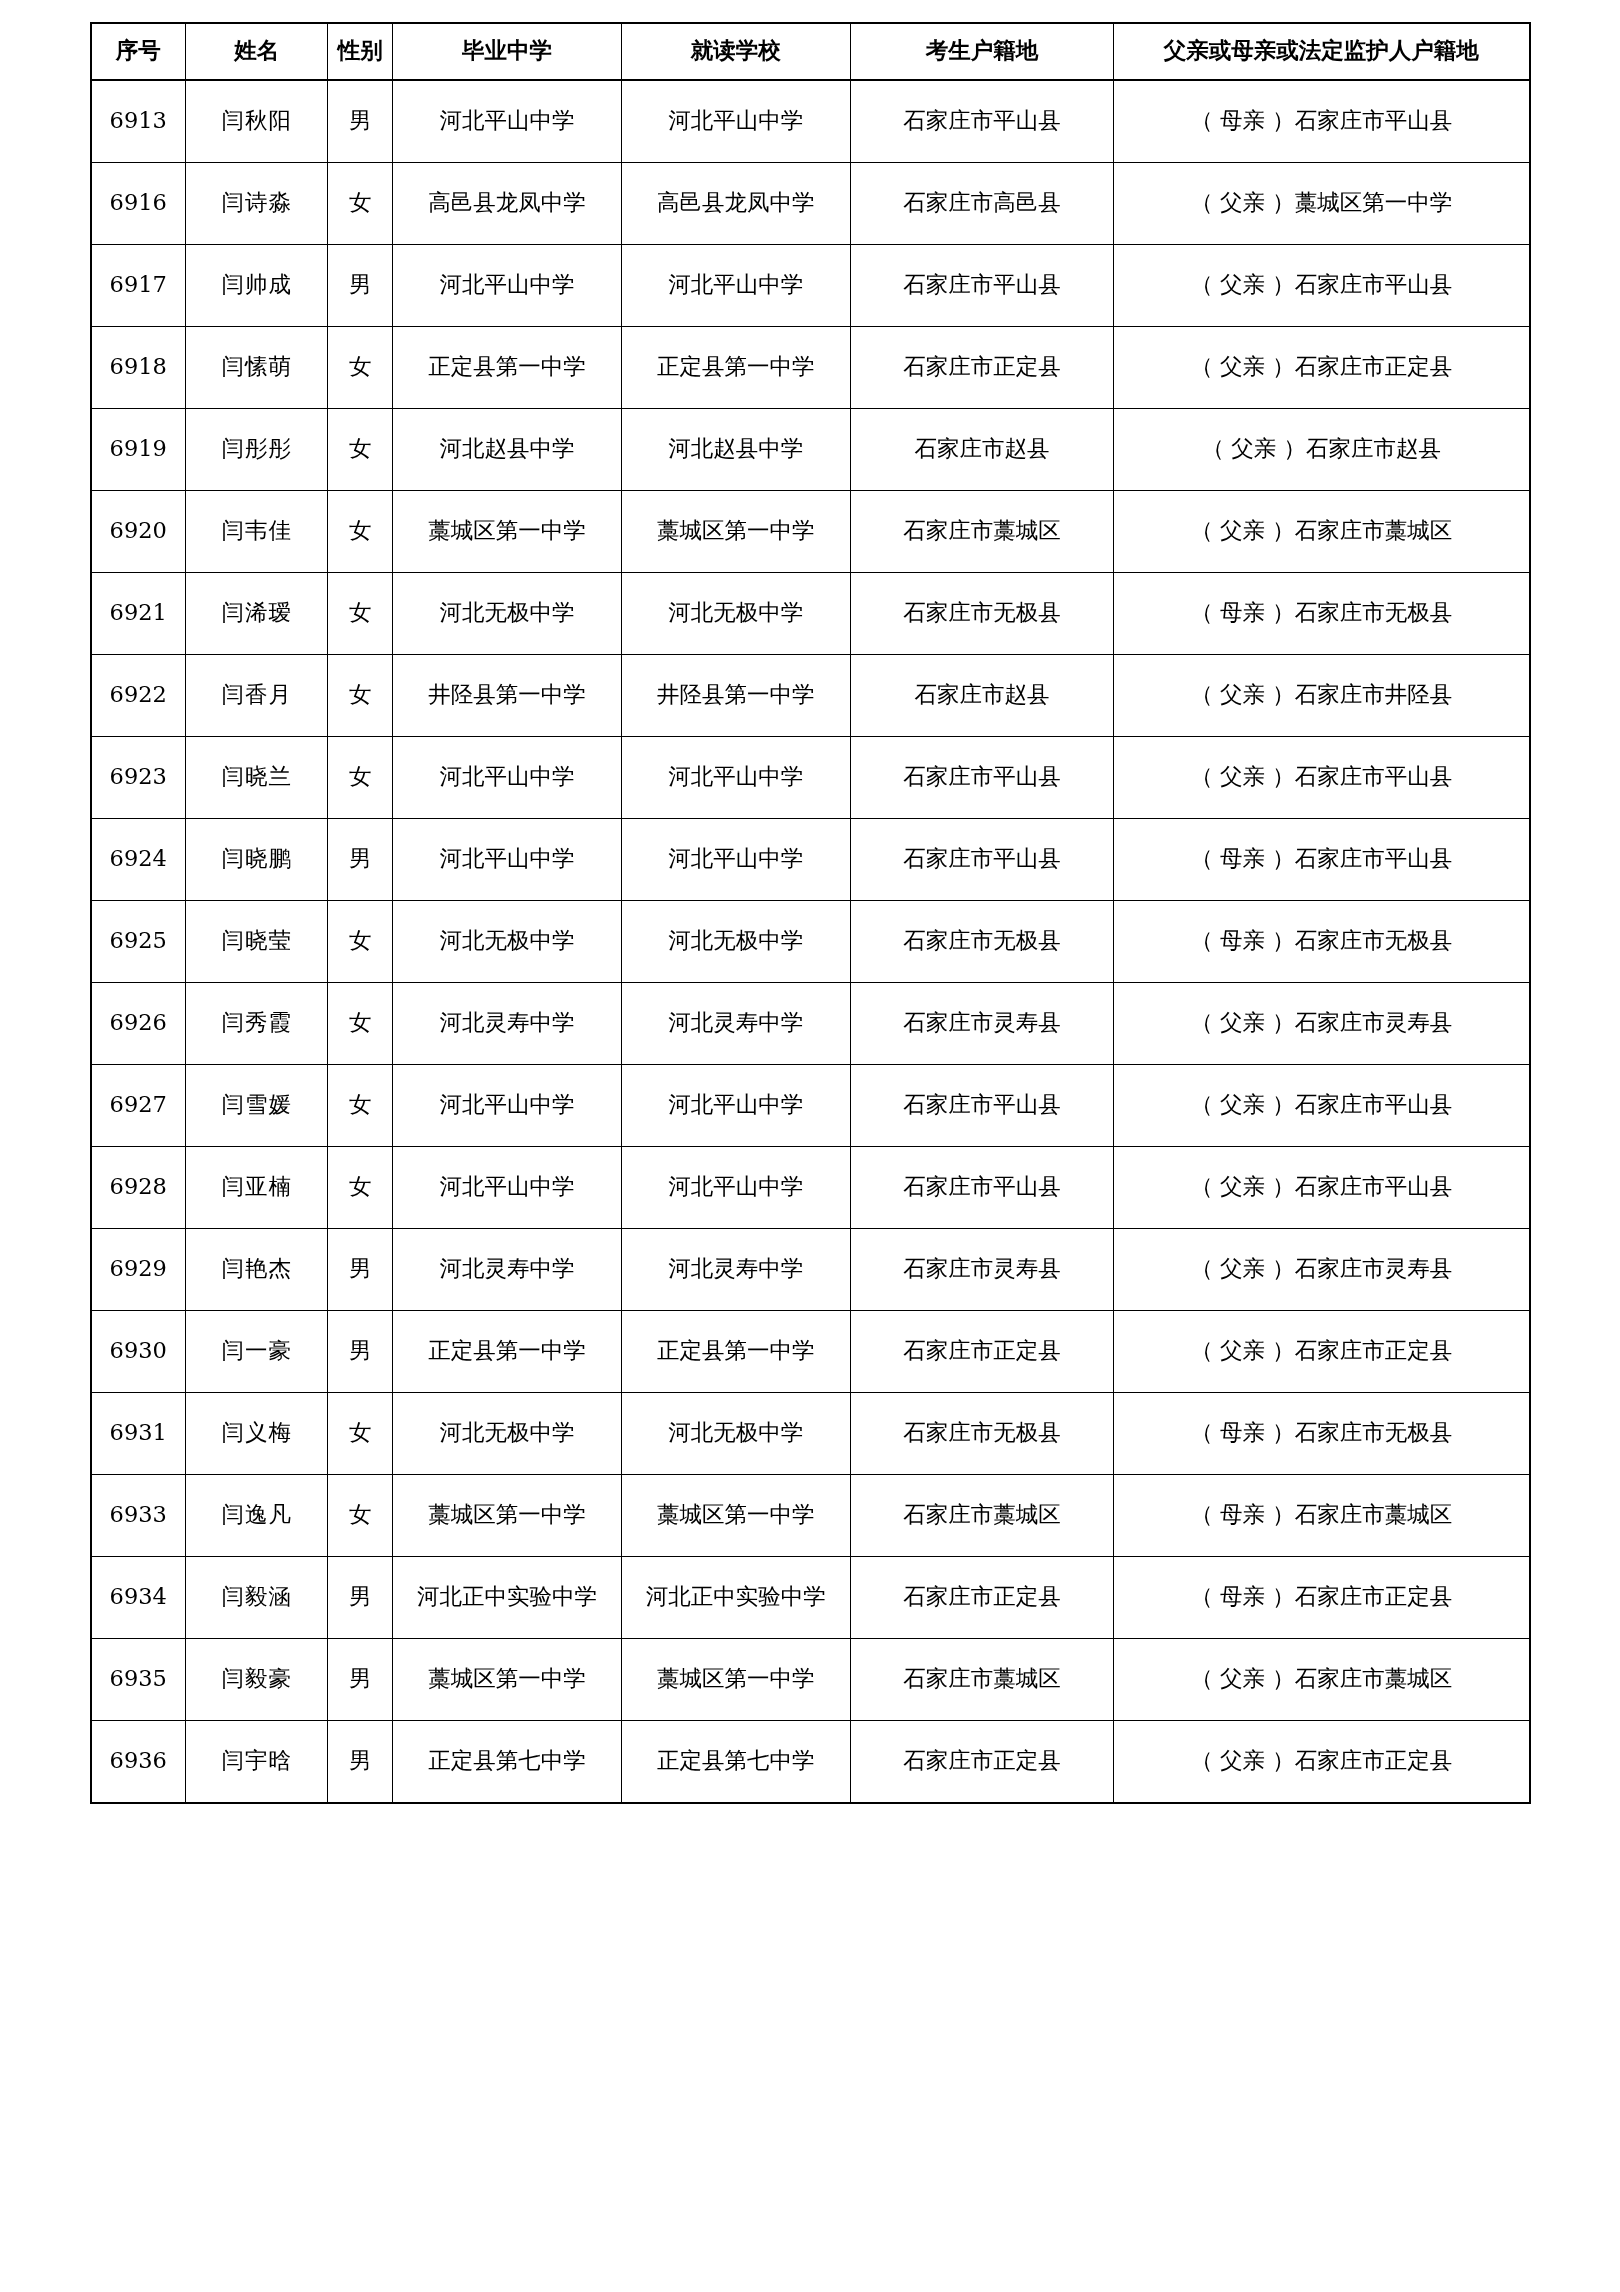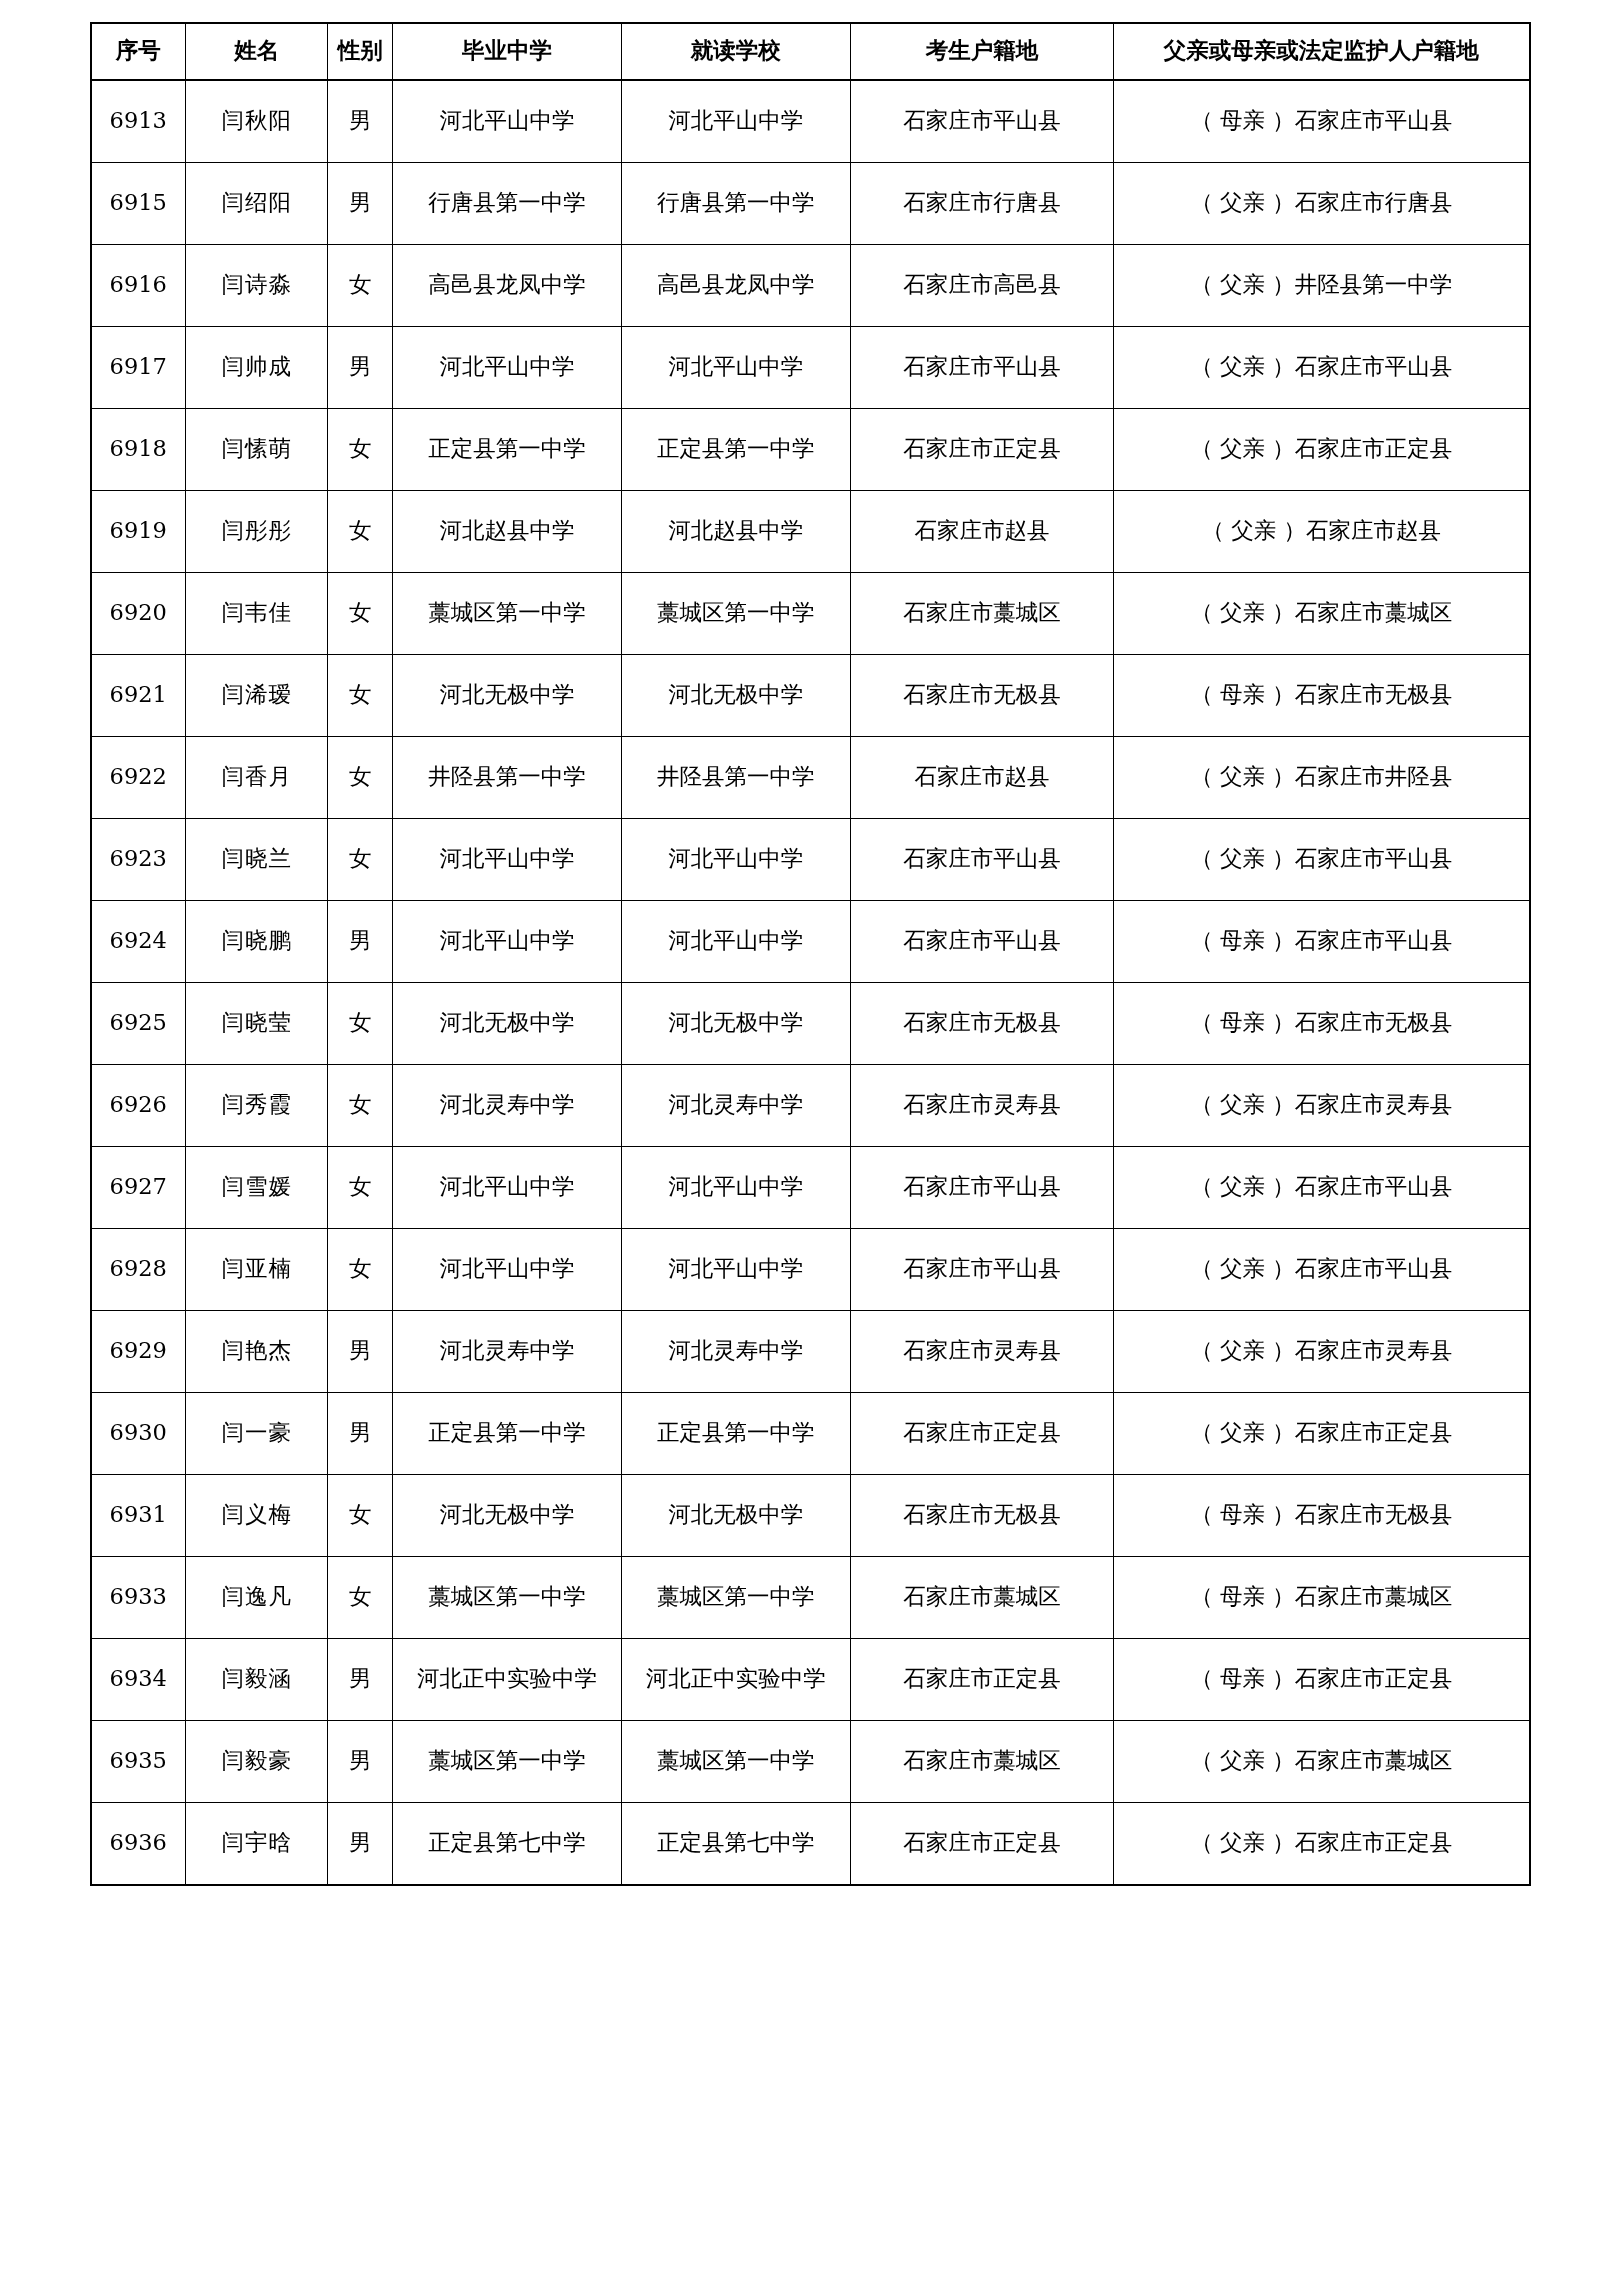--- a/index.html
+++ b/index.html
@@ -142,36 +142,27 @@
           <tr>
             <td class="seq-cell">6913</td>
             <td class="name-cell">闫秋阳</td>
             <td class="sex-cell">男</td>
             <td>河北平山中学</td>
             <td>河北平山中学</td>
             <td>石家庄市平山县</td>
             <td class="guard-cell">（ 母亲 ）石家庄市平山县</td>
           </tr>
           <tr>
-            <td class="seq-cell">6915</td>
-            <td class="name-cell">闫绍阳</td>
-            <td class="sex-cell">男</td>
-            <td>行唐县第一中学</td>
-            <td>行唐县第一中学</td>
-            <td>石家庄市行唐县</td>
-            <td class="guard-cell">（ 父亲 ）石家庄市行唐县</td>
-          </tr>
-          <tr>
             <td class="seq-cell">6916</td>
             <td class="name-cell">闫诗淼</td>
             <td class="sex-cell">女</td>
             <td>高邑县龙凤中学</td>
             <td>高邑县龙凤中学</td>
             <td>石家庄市高邑县</td>
-            <td class="guard-cell">（ 父亲 ）井陉县第一中学</td>
+            <td class="guard-cell">（ 父亲 ）藁城区第一中学</td>
           </tr>
           <tr>
             <td class="seq-cell">6917</td>
             <td class="name-cell">闫帅成</td>
             <td class="sex-cell">男</td>
             <td>河北平山中学</td>
             <td>河北平山中学</td>
             <td>石家庄市平山县</td>
             <td class="guard-cell">（ 父亲 ）石家庄市平山县</td>
           </tr>

